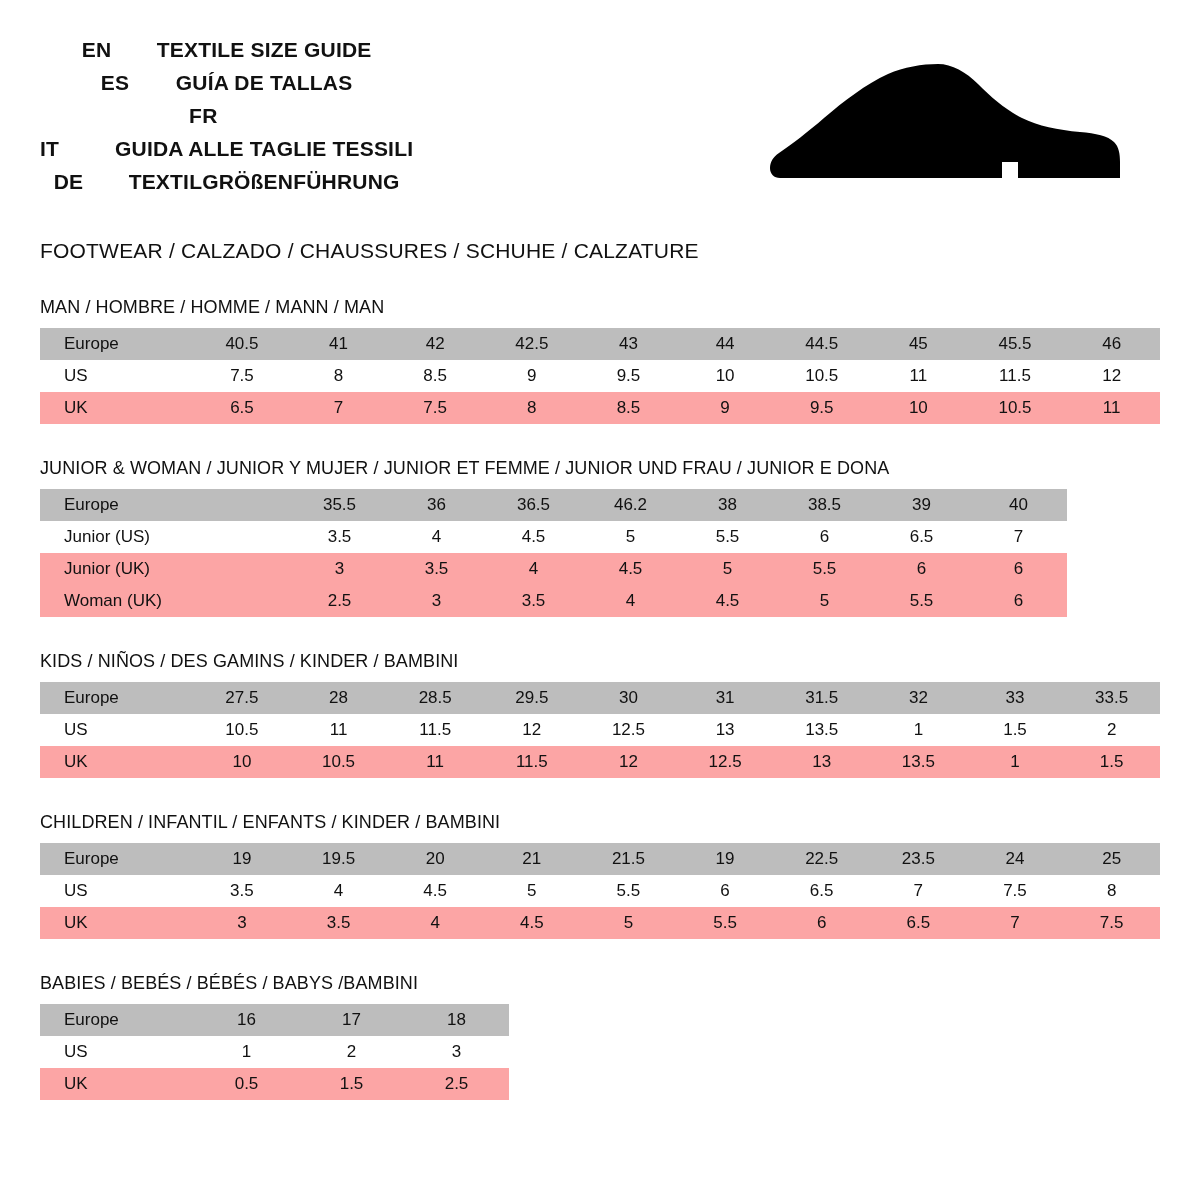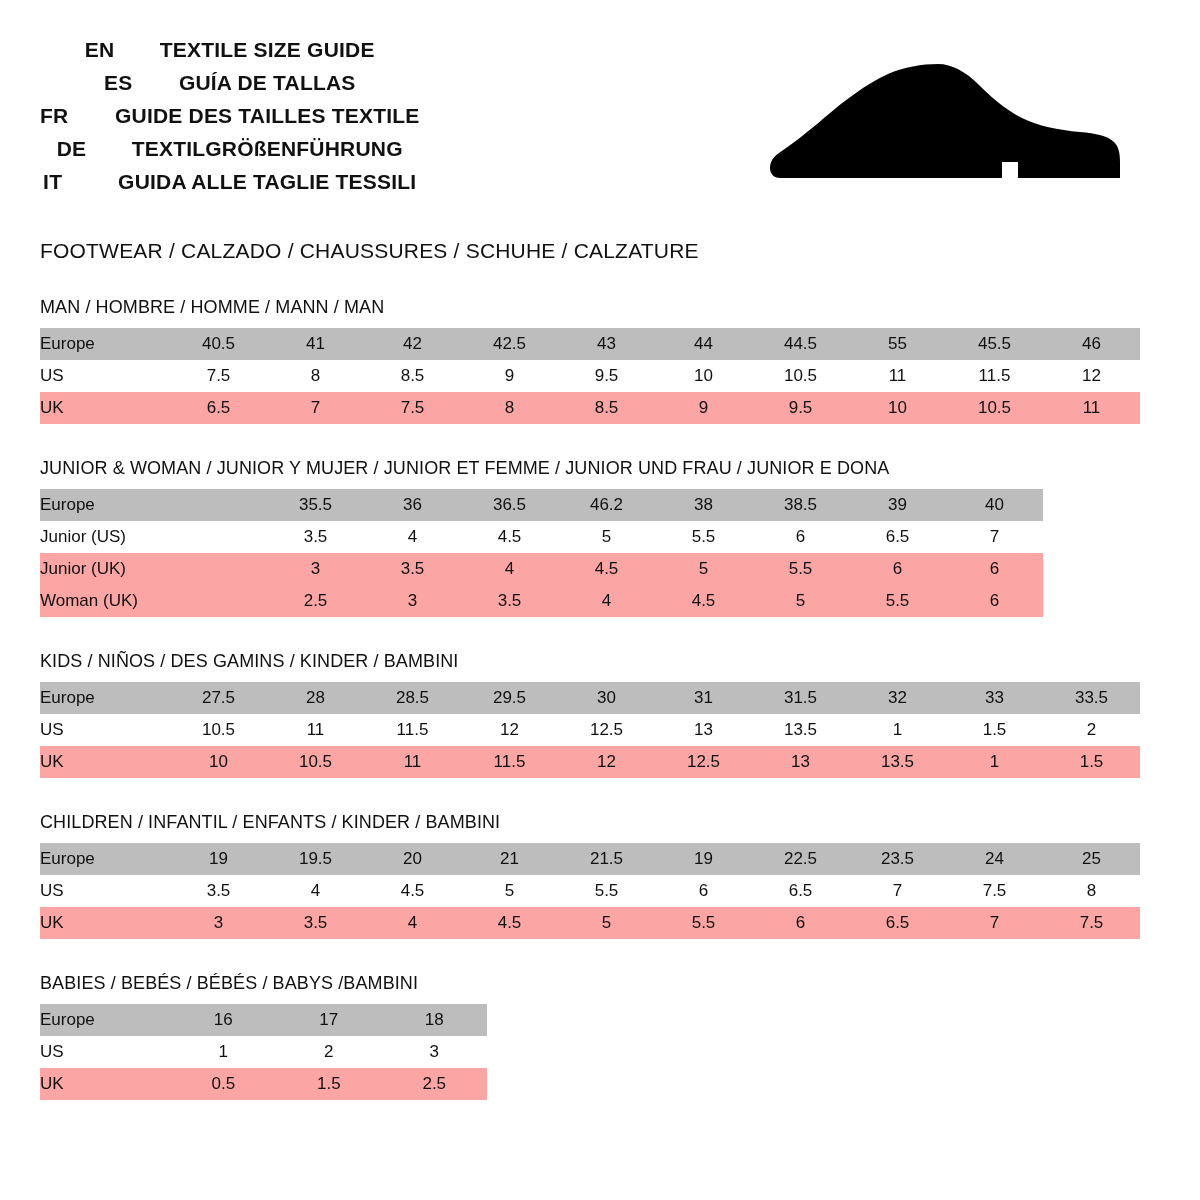--- a/index.html
+++ b/index.html
@@ -79,21 +79,21 @@
   }
   table.size-table td {
     height: 32px;
     text-align: center;
     vertical-align: middle;
     padding: 0;
     font-weight: normal;
   }
   table.size-table td.label {
     text-align: left;
-    padding-left: 0;
+    padding-left: 24px;
   }
   tr.head td {
     background: #bdbdbd;
   }
   tr.odd td {
     background: #fca5a5;
   }
   tr.even td {
     background: #ffffff;
   }
@@ -114,29 +114,28 @@
       <div class="lang-row">
         <span class="lang-code">EN</span>
         <span class="lang-text">TEXTILE SIZE GUIDE</span>
       </div>
       <div class="lang-row">
         <span class="lang-code">ES</span>
         <span class="lang-text">GUÍA DE TALLAS</span>
       </div>
       <div class="lang-row">
         <span class="lang-code">FR</span>
-        <span class="lang-text">GUIDE DES TAILLES TEXTILE</span>
+      </div>
+      <div class="lang-row">
+        <span class="lang-code">IT</span>
+        <span class="lang-text">GUIDA ALLE TAGLIE TESSILI</span>
       </div>
       <div class="lang-row">
         <span class="lang-code">DE</span>
         <span class="lang-text">TEXTILGRÖßENFÜHRUNG</span>
-      </div>
-      <div class="lang-row">
-        <span class="lang-code">IT</span>
-        <span class="lang-text">GUIDA ALLE TAGLIE TESSILI</span>
       </div>
     </div>
 
     <div class="shoe-wrap">
       <svg width="350" height="130" viewBox="0 0 350 130" aria-hidden="true">
         <path fill="#000000" d="M168,2 C182,2 196,10 208,22 C222,36 236,48 252,56 C268,64 288,68 310,70 C326,71.5 338,74 344,80 C349,85 350,92 350,100 L350,116 L248,116 L248,100 L232,100 L232,116 L10,116 C4,116 0,112 0,106 C0,100 3,95 9,91 C22,82 38,70 54,56 C74,39 96,22 118,12 C134,5 152,2 168,2 Z"></path>
       </svg>
     </div>
   </div>
 
@@ -148,21 +147,21 @@
       <tbody>
           <tr class="head">
         <td class="label w-label">Europe</td>
         <td class="w-cell">40.5</td>
         <td class="w-cell">41</td>
         <td class="w-cell">42</td>
         <td class="w-cell">42.5</td>
         <td class="w-cell">43</td>
         <td class="w-cell">44</td>
         <td class="w-cell">44.5</td>
-        <td class="w-cell">55</td>
+        <td class="w-cell">45</td>
         <td class="w-cell">45.5</td>
         <td class="w-cell">46</td>
       </tr>
       <tr class="even">
         <td class="label w-label">US</td>
         <td>7.5</td>
         <td>8</td>
         <td>8.5</td>
         <td>9</td>
         <td>9.5</td>

